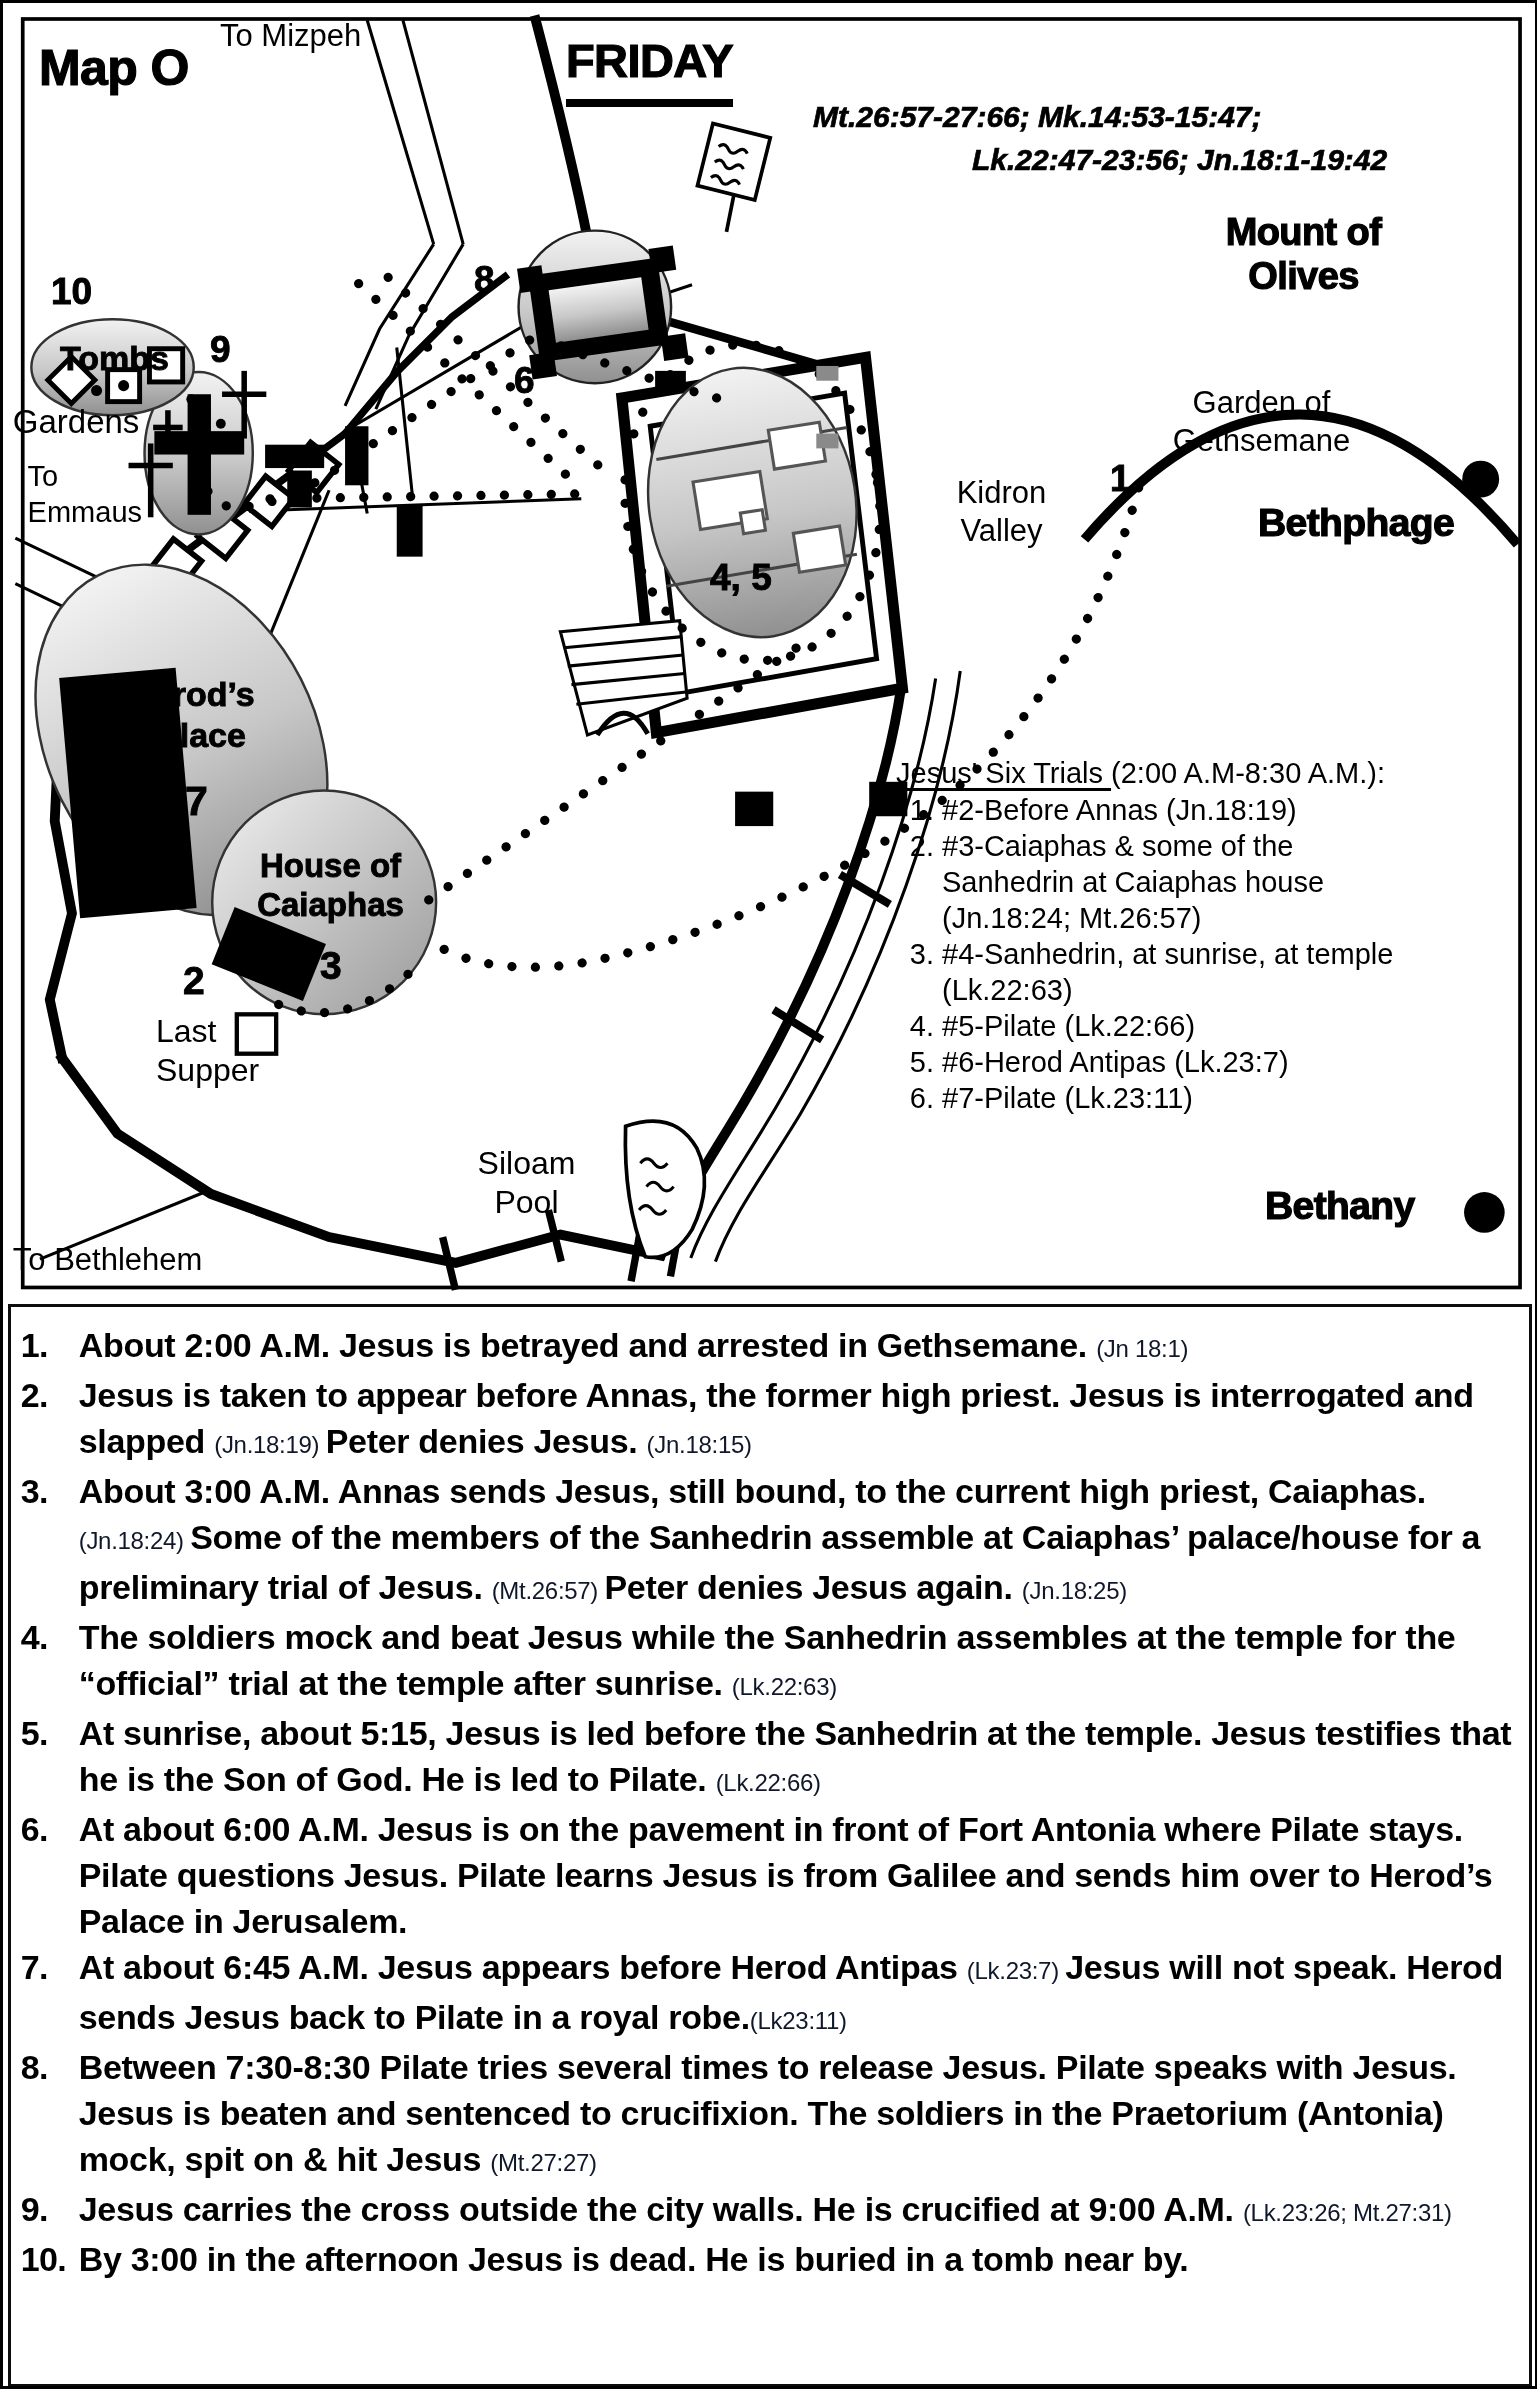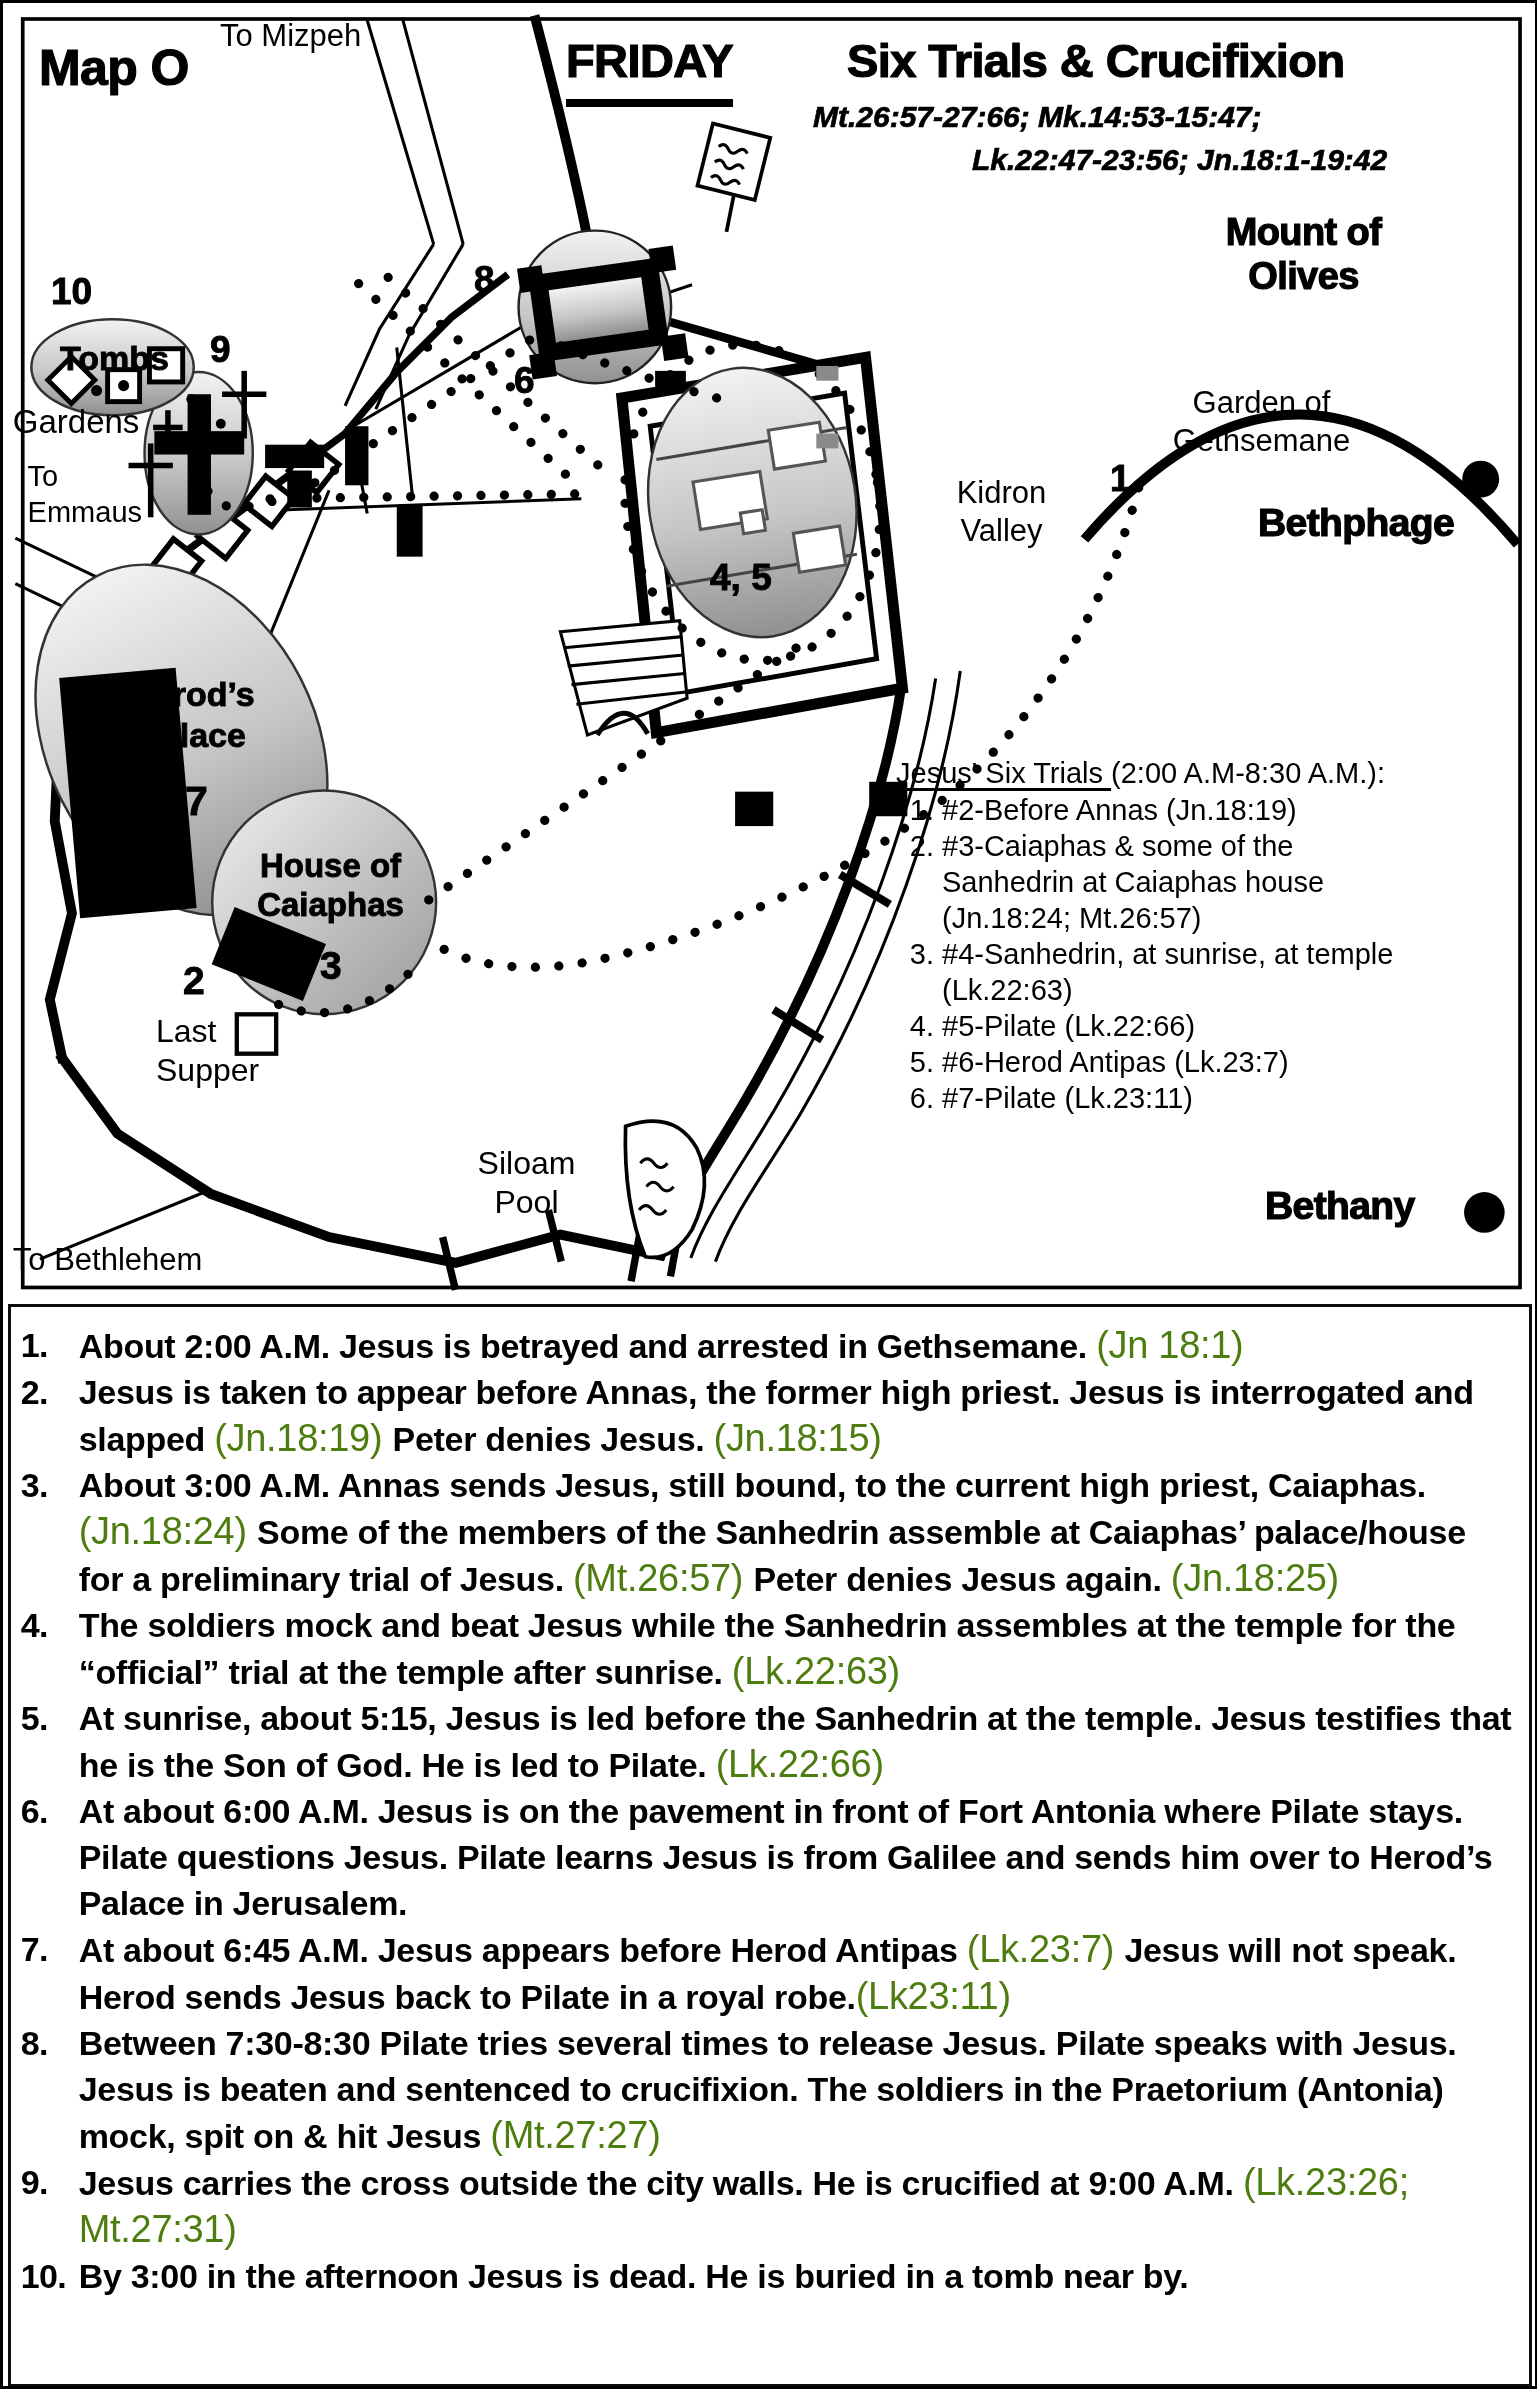--- a/index.html
+++ b/index.html
@@ -26,21 +26,21 @@
   .trials ol{margin:1.2px 0 0 0;padding-left:46px;}
   .trials li{white-space:pre-line;}
   
   .events{position:absolute;left:4.9px;top:1301px;width:1524px;height:1083px;border:3.7px solid #0d0d0d;
           box-sizing:border-box;background:#fff;padding:14.8px 12.3px 0 9.8px;}
   .events ul{list-style:none;margin:0;padding:0;}
   .events li{display:flex;font-size:34px;line-height:46px;}
   .events .num{flex:0 0 58px;font-weight:700;letter-spacing:-0.6px;}
   .events .body{flex:1;letter-spacing:-0.3px;}
   .sb{font-weight:700;}
-  .sr{font-weight:400;font-size:38px;color:#4d7c0f;}
+  .sr{font-weight:400;font-size:24px;color:#0f172a;}
 </style>
 </head>
 <body>
 
 <div class="page">
 
   <div class="map-section">
 
     <svg width="1538" height="1298" viewBox="0 0 2500 2110">
       <defs>
@@ -219,21 +219,20 @@
           <rect x="1322" y="700" width="36" height="24"></rect>
       </g>
 
       <circle cx="2402" cy="774" r="30" fill="#000"></circle>
       <circle cx="2408" cy="1966" r="33" fill="#000"></circle>
     </svg>
 
     <div class="lbl heavy" style="left:36px;top:36px;font-size:50px;">Map O</div>
     <div class="lbl" style="left:217px;top:14.8px;font-size:31px;">To Mizpeh</div>
     <div class="lbl heavy friday" style="left:563px;top:29.5px;font-size:47px;">FRIDAY</div>
-    <div class="lbl heavy" style="left:844px;top:29.5px;font-size:47px;">Six Trials &amp; Crucifixion</div>
     <div class="lbl b it" style="left:810px;top:97px;font-size:30px;text-align:center;-webkit-text-stroke:0.7px #000;">Mt.26:57-27:66; Mk.14:53-15:47;</div>
     <div class="lbl b it" style="left:969px;top:140px;font-size:30px;-webkit-text-stroke:0.7px #000;">Lk.22:47-23:56; Jn.18:1-19:42</div>
 
 
     <div class="lbl heavy c" style="left:1193px;top:207px;width:215px;font-size:38px;line-height:44px;">
       <div>Mount of</div>
       <div>Olives</div>
     </div>
     <div class="lbl c" style="left:1157px;top:381px;width:203px;font-size:31px;line-height:38px;">
       <div>Garden of</div>

